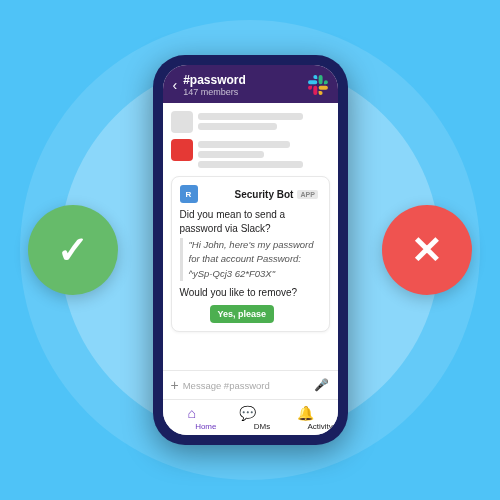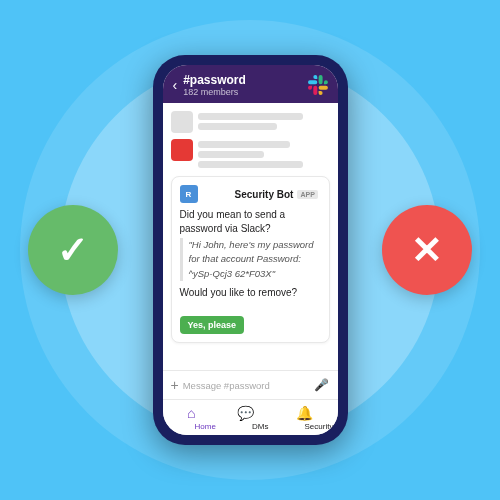--- a/index.html
+++ b/index.html
@@ -241,25 +241,26 @@
       margin-bottom: 6px;
       color: #555;
       font-size: 9.5px;
       line-height: 1.5;
       font-style: italic;
     }
 
     .would-you-text {
       font-size: 10px;
       color: #1d1c1d;
-      margin-bottom: 18px;
+      margin-bottom: 7px;
     }
 
     .action-buttons {
       display: flex;
+      margin-left: 30px;
     }
 
     .btn-yes {
       background: #4caf50;
       color: white;
       border: none;
       border-radius: 4px;
       padding: 4px 8px;
       font-size: 9px;
       font-weight: 600;
@@ -357,21 +358,21 @@
   <span class="xmark">✕</span>
 </div>
 
 <div class="phone">
   <div class="phone-inner">
 
     <div class="slack-header">
       <span class="back-arrow">‹</span>
       <div class="header-text">
         <div class="channel-name">#password</div>
-        <div class="channel-members">182 members</div>
+        <div class="channel-members">147 members</div>
       </div>
 
       <svg class="slack-logo-svg" viewBox="0 0 54 54" xmlns="http://www.w3.org/2000/svg">
         <path d="M19.712.133a5.381 5.381 0 0 0-5.376 5.387 5.381 5.381 0 0 0 5.376 5.386h5.376V5.52A5.381 5.381 0 0 0 19.712.133m0 14.365H5.376A5.381 5.381 0 0 0 0 19.884a5.381 5.381 0 0 0 5.376 5.387h14.336a5.381 5.381 0 0 0 5.376-5.387 5.381 5.381 0 0 0-5.376-5.386" fill="#36C5F0"></path>
         <path d="M53.76 19.884a5.381 5.381 0 0 0-5.376-5.386 5.381 5.381 0 0 0-5.376 5.386v5.387h5.376a5.381 5.381 0 0 0 5.376-5.387m-14.336 0V5.52A5.381 5.381 0 0 0 34.048.133a5.381 5.381 0 0 0-5.376 5.387v14.364a5.381 5.381 0 0 0 5.376 5.387 5.381 5.381 0 0 0 5.376-5.387" fill="#2EB67D"></path>
         <path d="M34.048 54a5.381 5.381 0 0 0 5.376-5.387 5.381 5.381 0 0 0-5.376-5.386h-5.376v5.386A5.381 5.381 0 0 0 34.048 54m0-14.365h14.336a5.381 5.381 0 0 0 5.376-5.386 5.381 5.381 0 0 0-5.376-5.387H34.048a5.381 5.381 0 0 0-5.376 5.387 5.381 5.381 0 0 0 5.376 5.386" fill="#ECB22E"></path>
         <path d="M0 34.249a5.381 5.381 0 0 0 5.376 5.386 5.381 5.381 0 0 0 5.376-5.386v-5.387H5.376A5.381 5.381 0 0 0 0 34.249m14.336 0v14.364A5.381 5.381 0 0 0 19.712 54a5.381 5.381 0 0 0 5.376-5.387V34.249a5.381 5.381 0 0 0-5.376-5.387 5.381 5.381 0 0 0-5.376 5.387" fill="#E01E5A"></path>
       </svg>
     </div>
 
@@ -422,18 +423,18 @@
       <div class="nav-item active">
         <span class="nav-icon">⌂</span>
         <span class="nav-label">Home</span>
       </div>
       <div class="nav-item">
         <span class="nav-icon">💬</span>
         <span class="nav-label">DMs</span>
       </div>
       <div class="nav-item">
         <span class="nav-icon">🔔</span>
-        <span class="nav-label">Security</span>
+        <span class="nav-label">Activity</span>
       </div>
     </div>
 
   </div>
 </div>
 
 </body></html>

